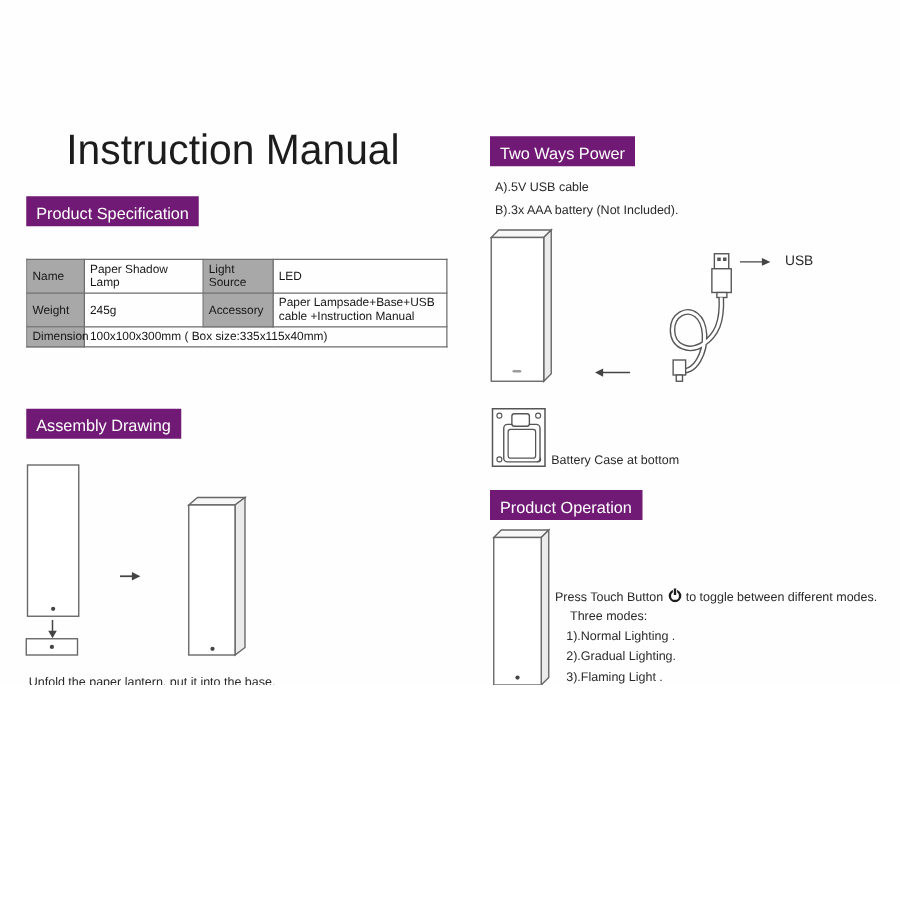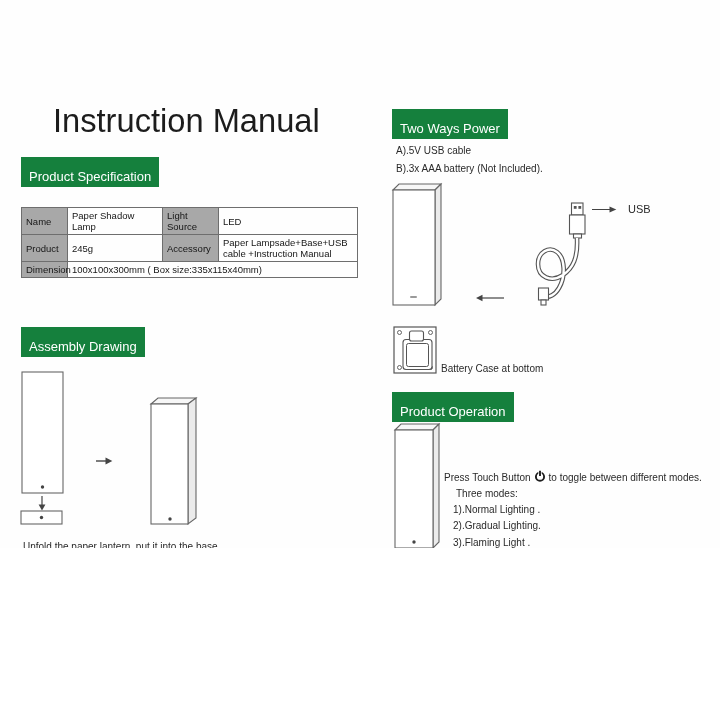--- a/index.html
+++ b/index.html
@@ -5,22 +5,22 @@
   html,body { margin:0; padding:0; background:#ffffff; }
   .page {
     position:relative; width:720px; height:548px; background:#fefefe;
     font-family:"Liberation Sans", sans-serif; color:#222; overflow:hidden;
   }
   .title {
     position:absolute; left:53px; top:101px; font-size:34px; color:#1c1c1c;
     transform:scaleX(0.96); transform-origin:left top; white-space:nowrap; letter-spacing:0px;
   }
   .badge {
-    position:absolute; background:#15803d; color:#ffffff; font-size:13px;
-    padding:12px 8px 3px 8px; white-space:nowrap;
+    position:absolute; background:#701a75; color:#ffffff; font-size:13px;
+    padding:6px 8px 3px 8px; white-space:nowrap;
   }
   table.spec { position:absolute; left:21px; top:207px; width:336px; border-collapse:collapse;
     font-size:9.5px; table-layout:fixed; }
   table.spec td { border:1px solid #6e6e6e; padding:2px 4px; color:#161616; vertical-align:middle; }
   table.spec td.hd { background:#a8a8a8; }
   .t10 { position:absolute; font-size:10px; color:#2a2a2a; white-space:nowrap; }
   .t11 { position:absolute; font-size:11px; color:#2a2a2a; white-space:nowrap; }
   .remark { position:absolute; left:20px; top:590px; font-size:12px; color:#1e1e1e; white-space:nowrap; }
   .rohs { position:absolute; left:652px; top:590px; font-size:6.5px; color:#555; letter-spacing:0.2px; }
   .madein { position:absolute; left:649px; top:600px; font-size:8px; color:#444; }
@@ -136,21 +136,21 @@
         <col style="width:139px">
       </colgroup>
     <tbody>
         <tr style="height:19px;">
       <td class="hd">Name</td>
       <td>Paper Shadow Lamp</td>
       <td class="hd">Light Source</td>
       <td>LED</td>
     </tr>
     <tr>
-      <td class="hd">Product</td>
+      <td class="hd">Weight</td>
       <td>245g</td>
       <td class="hd">Accessory</td>
       <td>Paper Lampsade+Base+USB cable +Instruction Manual</td>
     </tr>
     <tr style="height:16px;">
       <td class="hd">Dimension</td>
       <td colspan="3">100x100x300mm ( Box size:335x115x40mm)</td>
     </tr>
   </tbody>
     </table>

